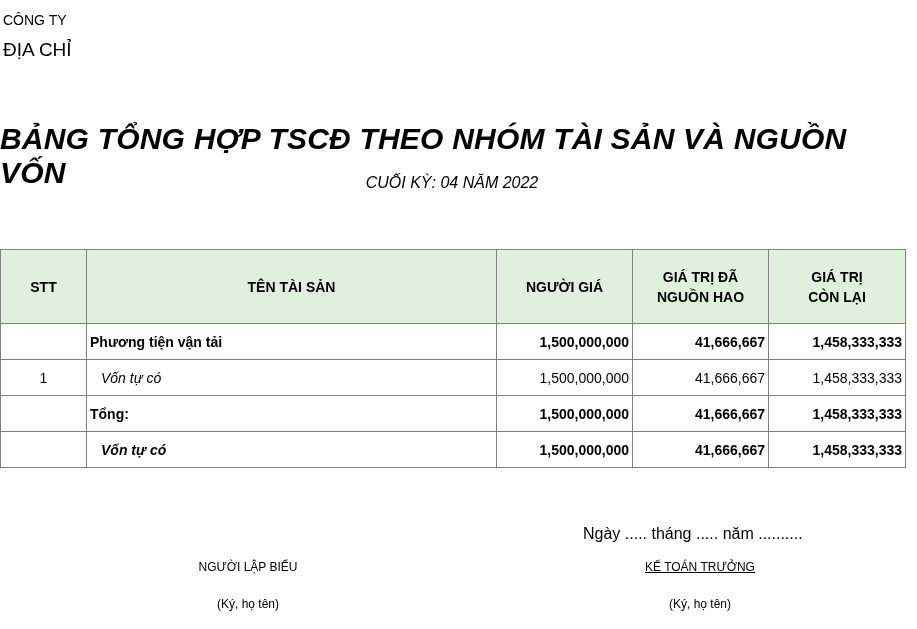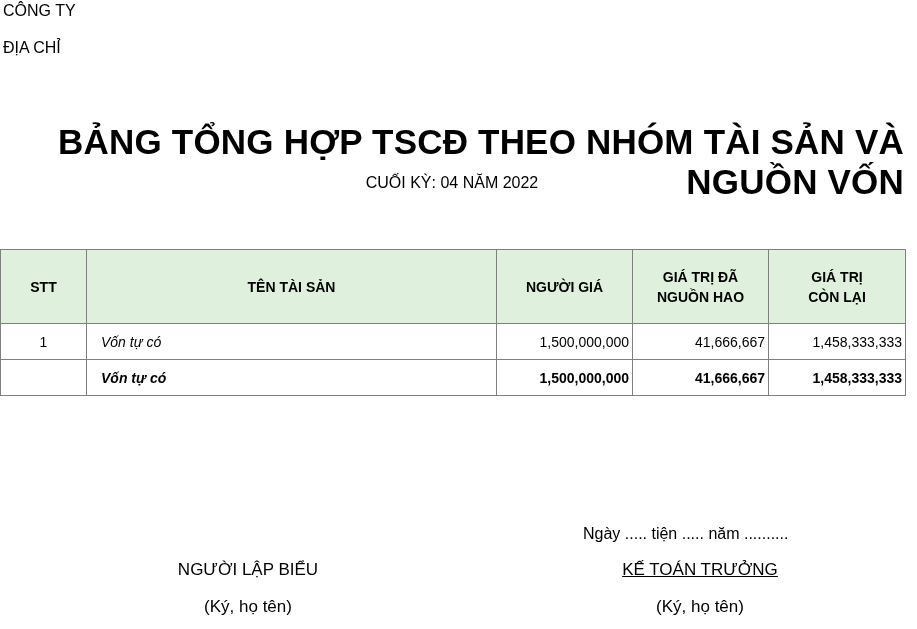--- a/index.html
+++ b/index.html
@@ -1,31 +1,31 @@
 <!DOCTYPE html>
 <html><head>
 <meta charset="utf-8">
 <style>
   html, body { margin: 0; padding: 0; background: #ffffff; }
   body { width: 917px; height: 629px; position: relative; overflow: hidden;
          font-family: "Liberation Sans", sans-serif; color: #000; }
   .abs { position: absolute; }
-  .company { left: 3px; top: 2px; font-size: 16px; }
-  .address { left: 3px; top: 39px; font-size: 16px; }
-  .title { left: 0; width: 904px; top: 122px; text-align: right; font-size: 35px; font-weight: bold; letter-spacing: 0.2px; }
-  .subtitle { left: 0; width: 904px; top: 174px; text-align: center; font-size: 16px; }
+  .company { left: 3px; top: 12px; font-size: 14px; }
+  .address { left: 3px; top: 39px; font-size: 19px; }
+  .title { left: 0; width: 904px; top: 122px; text-align: left; font-size: 30px; font-weight: bold; letter-spacing: 0.2px; font-style: italic; }
+  .subtitle { left: 0; width: 904px; top: 174px; text-align: center; font-size: 16px; font-style: italic; }
   table.grid { position: absolute; left: 0; top: 249px; border-collapse: collapse; table-layout: fixed; width: 905px; }
   table.grid td, table.grid th { border: 1px solid #808080; font-size: 14px; padding: 0 3px; overflow: hidden; white-space: nowrap; }
   table.grid th { background: #dff0dc; height: 73px; font-weight: bold; text-align: center; line-height: 20px; white-space: normal; }
   table.grid td { height: 35px; }
   .c-stt { text-align: center; }
   .num { text-align: right; }
   .bold { font-weight: bold; }
   .indent { padding-left: 14px !important; font-style: italic; }
-  .sig { font-size: 17px; text-align: center; }
+  .sig { font-size: 12px; text-align: center; }
   .date-line { left: 583px; top: 525px; font-size: 16px; }
   .sig-left { left: 148px; width: 200px; }
   .sig-right { left: 600px; width: 200px; }
 </style>
 </head>
 <body>
 
 <div class="abs company">CÔNG TY</div>
 <div class="abs address">ĐỊA CHỈ</div>
 
@@ -50,35 +50,49 @@
         <div>NGUỒN HAO</div>
       </th>
       <th>
         <div>GIÁ TRỊ</div>
         <div>CÒN LẠI</div>
       </th>
     </tr>
   </thead>
   <tbody>
     <tr>
+      <td class="c-stt"></td>
+      <td class="bold">Phương tiện vận tải</td>
+      <td class="num bold">1,500,000,000</td>
+      <td class="num bold">41,666,667</td>
+      <td class="num bold">1,458,333,333</td>
+    </tr>
+    <tr>
       <td class="c-stt">1</td>
       <td class="indent">Vốn tự có</td>
       <td class="num">1,500,000,000</td>
       <td class="num">41,666,667</td>
       <td class="num">1,458,333,333</td>
+    </tr>
+    <tr>
+      <td class="c-stt"></td>
+      <td class="bold">Tổng:</td>
+      <td class="num bold">1,500,000,000</td>
+      <td class="num bold">41,666,667</td>
+      <td class="num bold">1,458,333,333</td>
     </tr>
     <tr>
       <td class="c-stt"></td>
       <td class="bold indent">Vốn tự có</td>
       <td class="num bold">1,500,000,000</td>
       <td class="num bold">41,666,667</td>
       <td class="num bold">1,458,333,333</td>
     </tr>
   </tbody>
 </table>
 
-<div class="abs date-line">Ngày ..... tiện ..... năm ..........</div>
+<div class="abs date-line">Ngày ..... tháng ..... năm ..........</div>
 
 <div class="abs sig sig-left" style="top:560px;">NGƯỜI LẬP BIỂU</div>
 <div class="abs sig sig-left" style="top:597px;">(Ký, họ tên)</div>
 
 <div class="abs sig sig-right" style="top:560px;text-decoration:underline;">KẾ TOÁN TRƯỞNG</div>
 <div class="abs sig sig-right" style="top:597px;">(Ký, họ tên)</div>
 
 </body></html>

